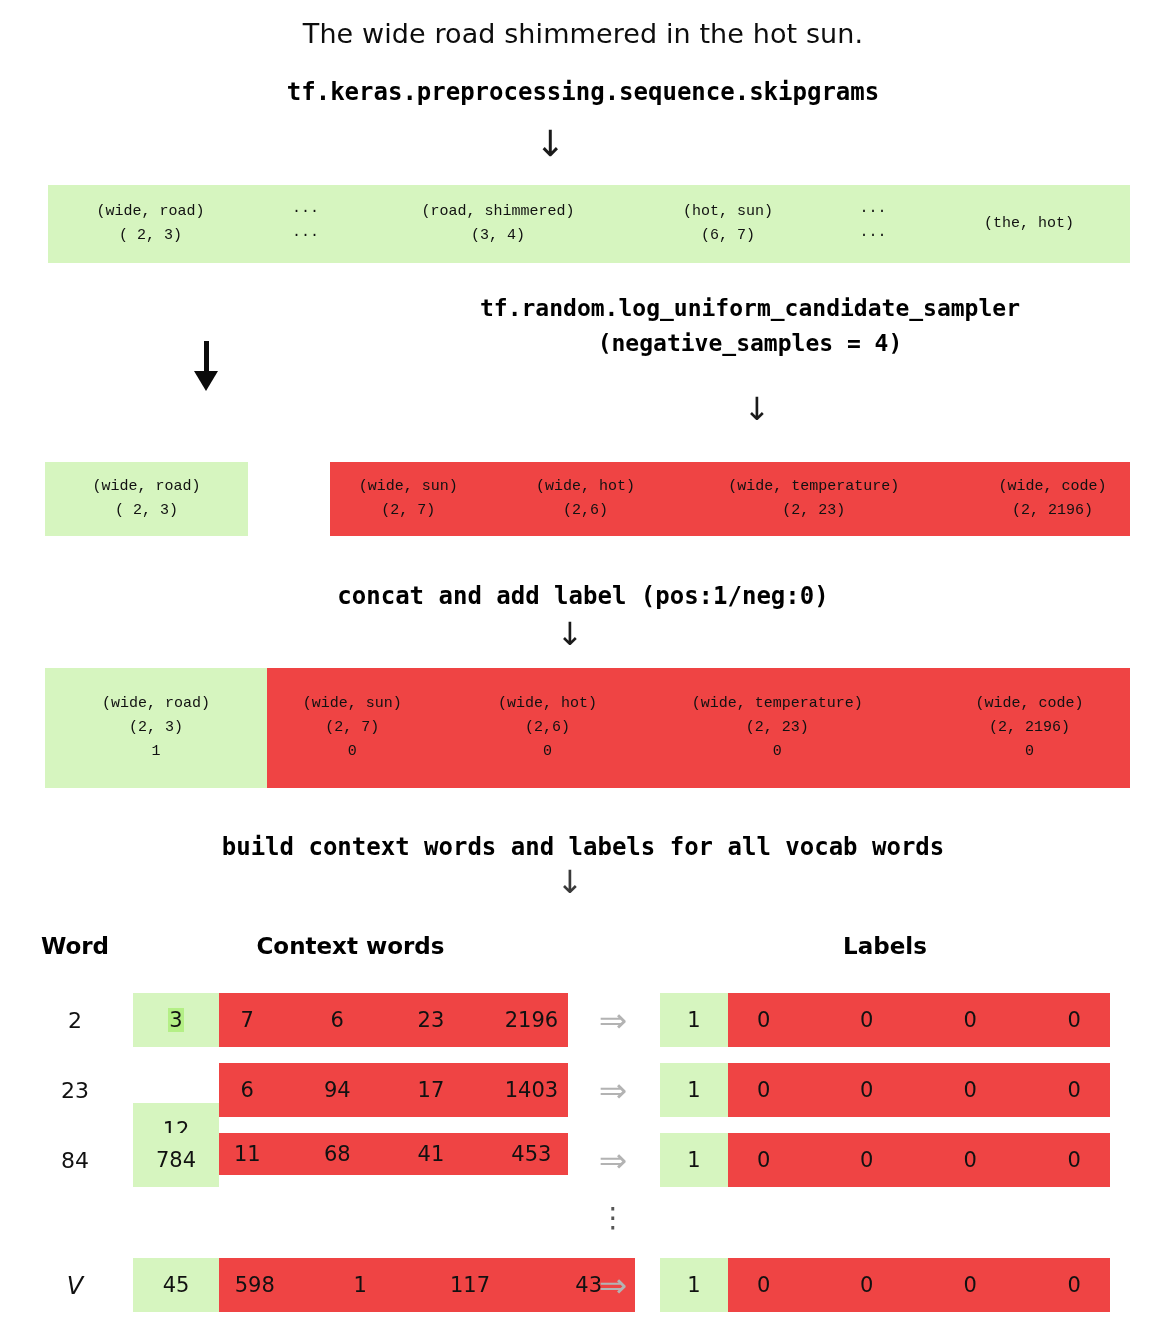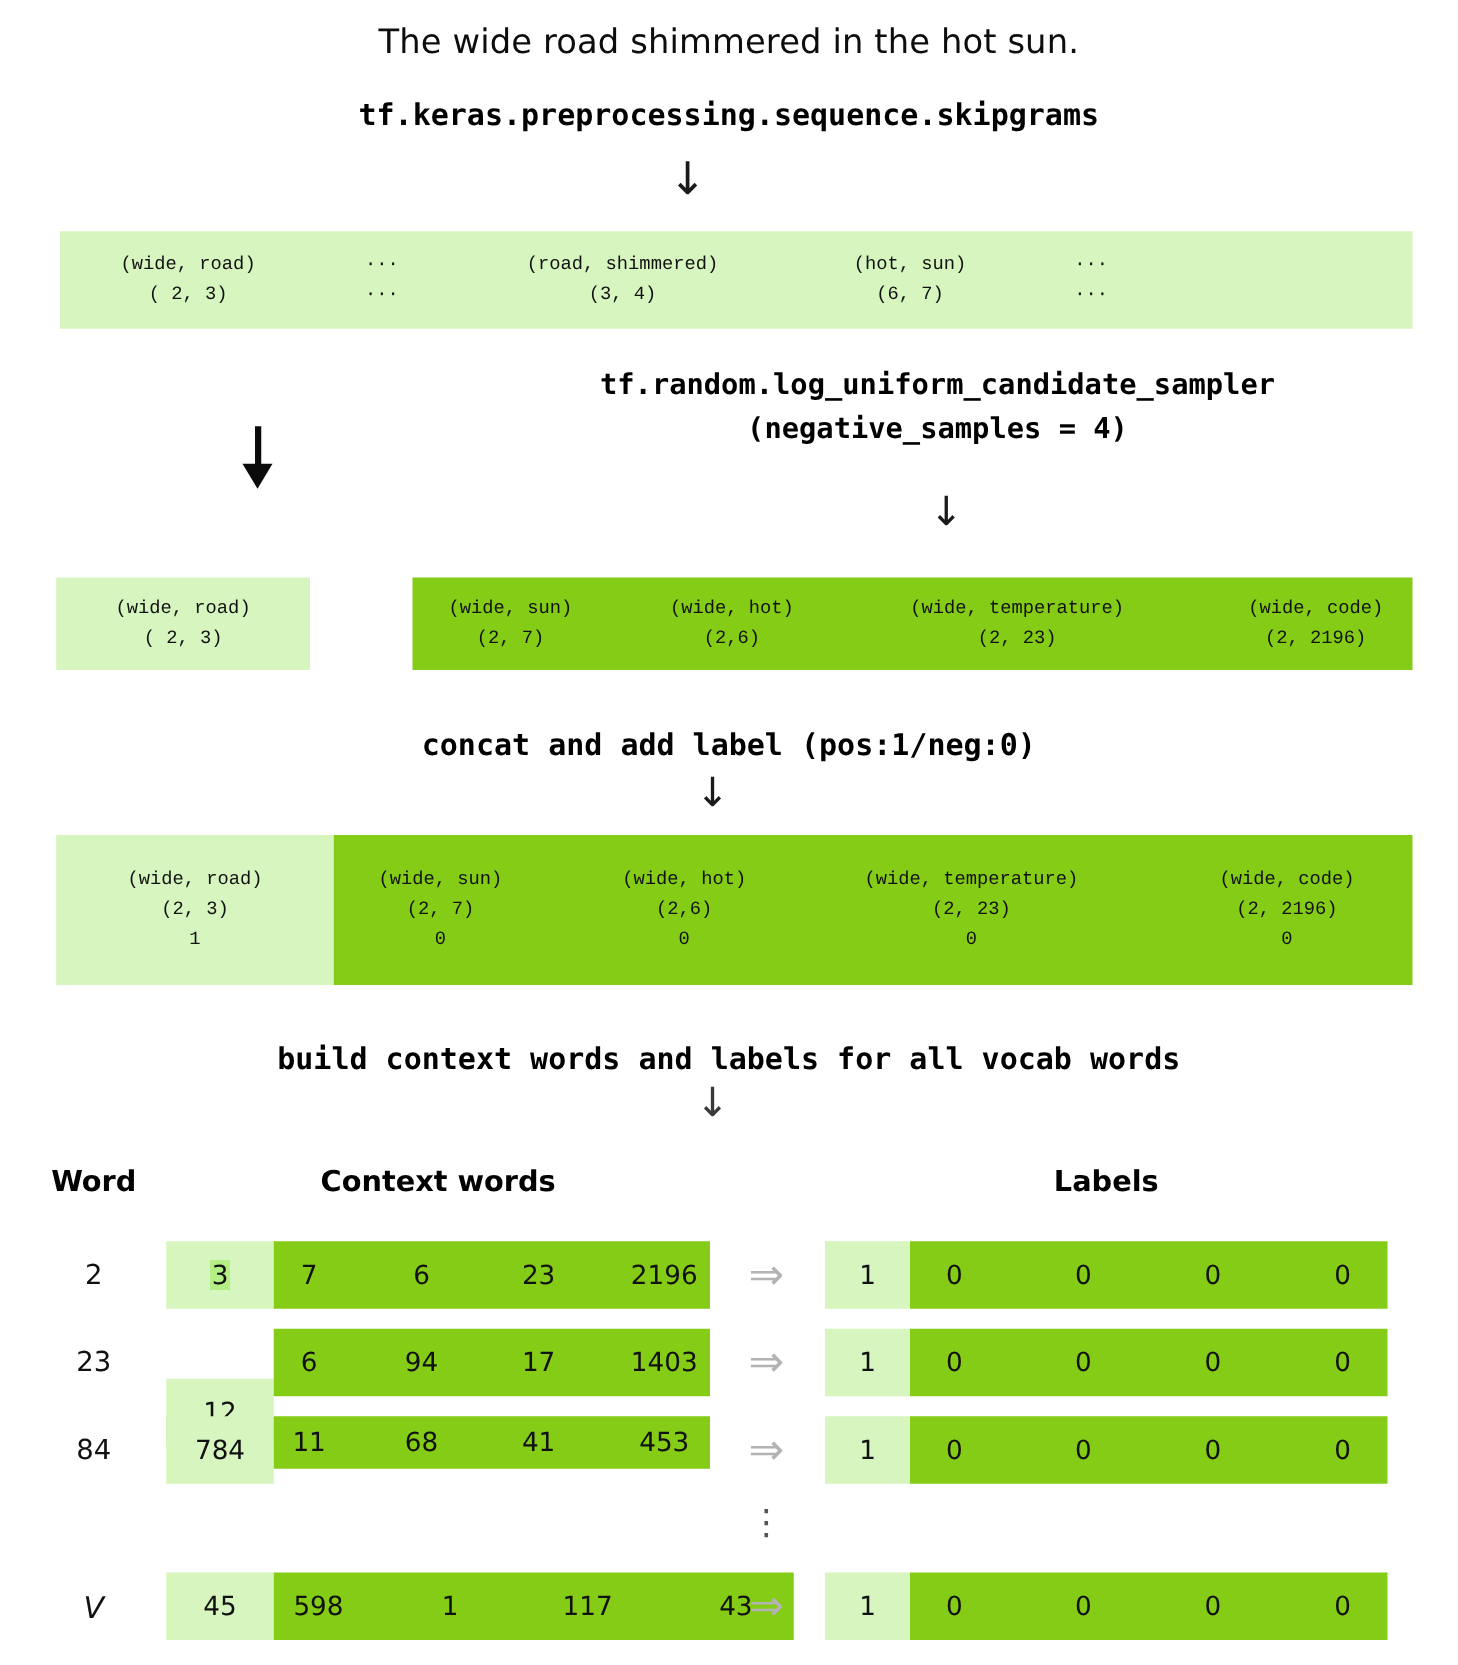--- a/index.html
+++ b/index.html
@@ -63,21 +63,21 @@
     border-top: 20px solid #0b0b0b;
   }
 
   
   .band {
     display: flex;
     align-items: center;
     box-sizing: border-box;
   }
   .green { background: #d6f5bf; }
-  .red   { background: #84cc16; gap: 32px; }
+  .red   { background: #ef4444; gap: 32px; }
 
   .cell {
     text-align: center;
     font-size: 15px;
     line-height: 1.62;
     font-family: Liberation Mono, monospace;
     color: #111111;
     box-sizing: border-box;
   }
   .cell .l1, .cell .l2, .cell .l3 { display: block; white-space: nowrap; }
@@ -148,20 +148,21 @@
   </div>
   <div class="cell" style="width:180px;">
     <span class="l1">(hot, sun)</span>
     <span class="l2">(6, 7)</span>
   </div>
   <div class="cell" style="width:110px;">
     <span class="l1">···</span>
     <span class="l2">···</span>
   </div>
   <div class="cell" style="width:202px;">
+    <span class="l1">(the, hot)</span>
   </div>
 </div>
 
 <div class="abs mono-head small" style="left:330px; width:840px; top:292px;">tf.random.log_uniform_candidate_sampler</div>
 <div class="abs mono-head small" style="left:330px; width:840px; top:327px;">(negative_samples = 4)</div>
 
 <div class="abs arrow-thin" style="left:722px; top:393px; width:70px; font-size:32px;">↓</div>
 
 <div class="abs" style="left:206px; top:341px;">
   <div class="arrow-thick">

